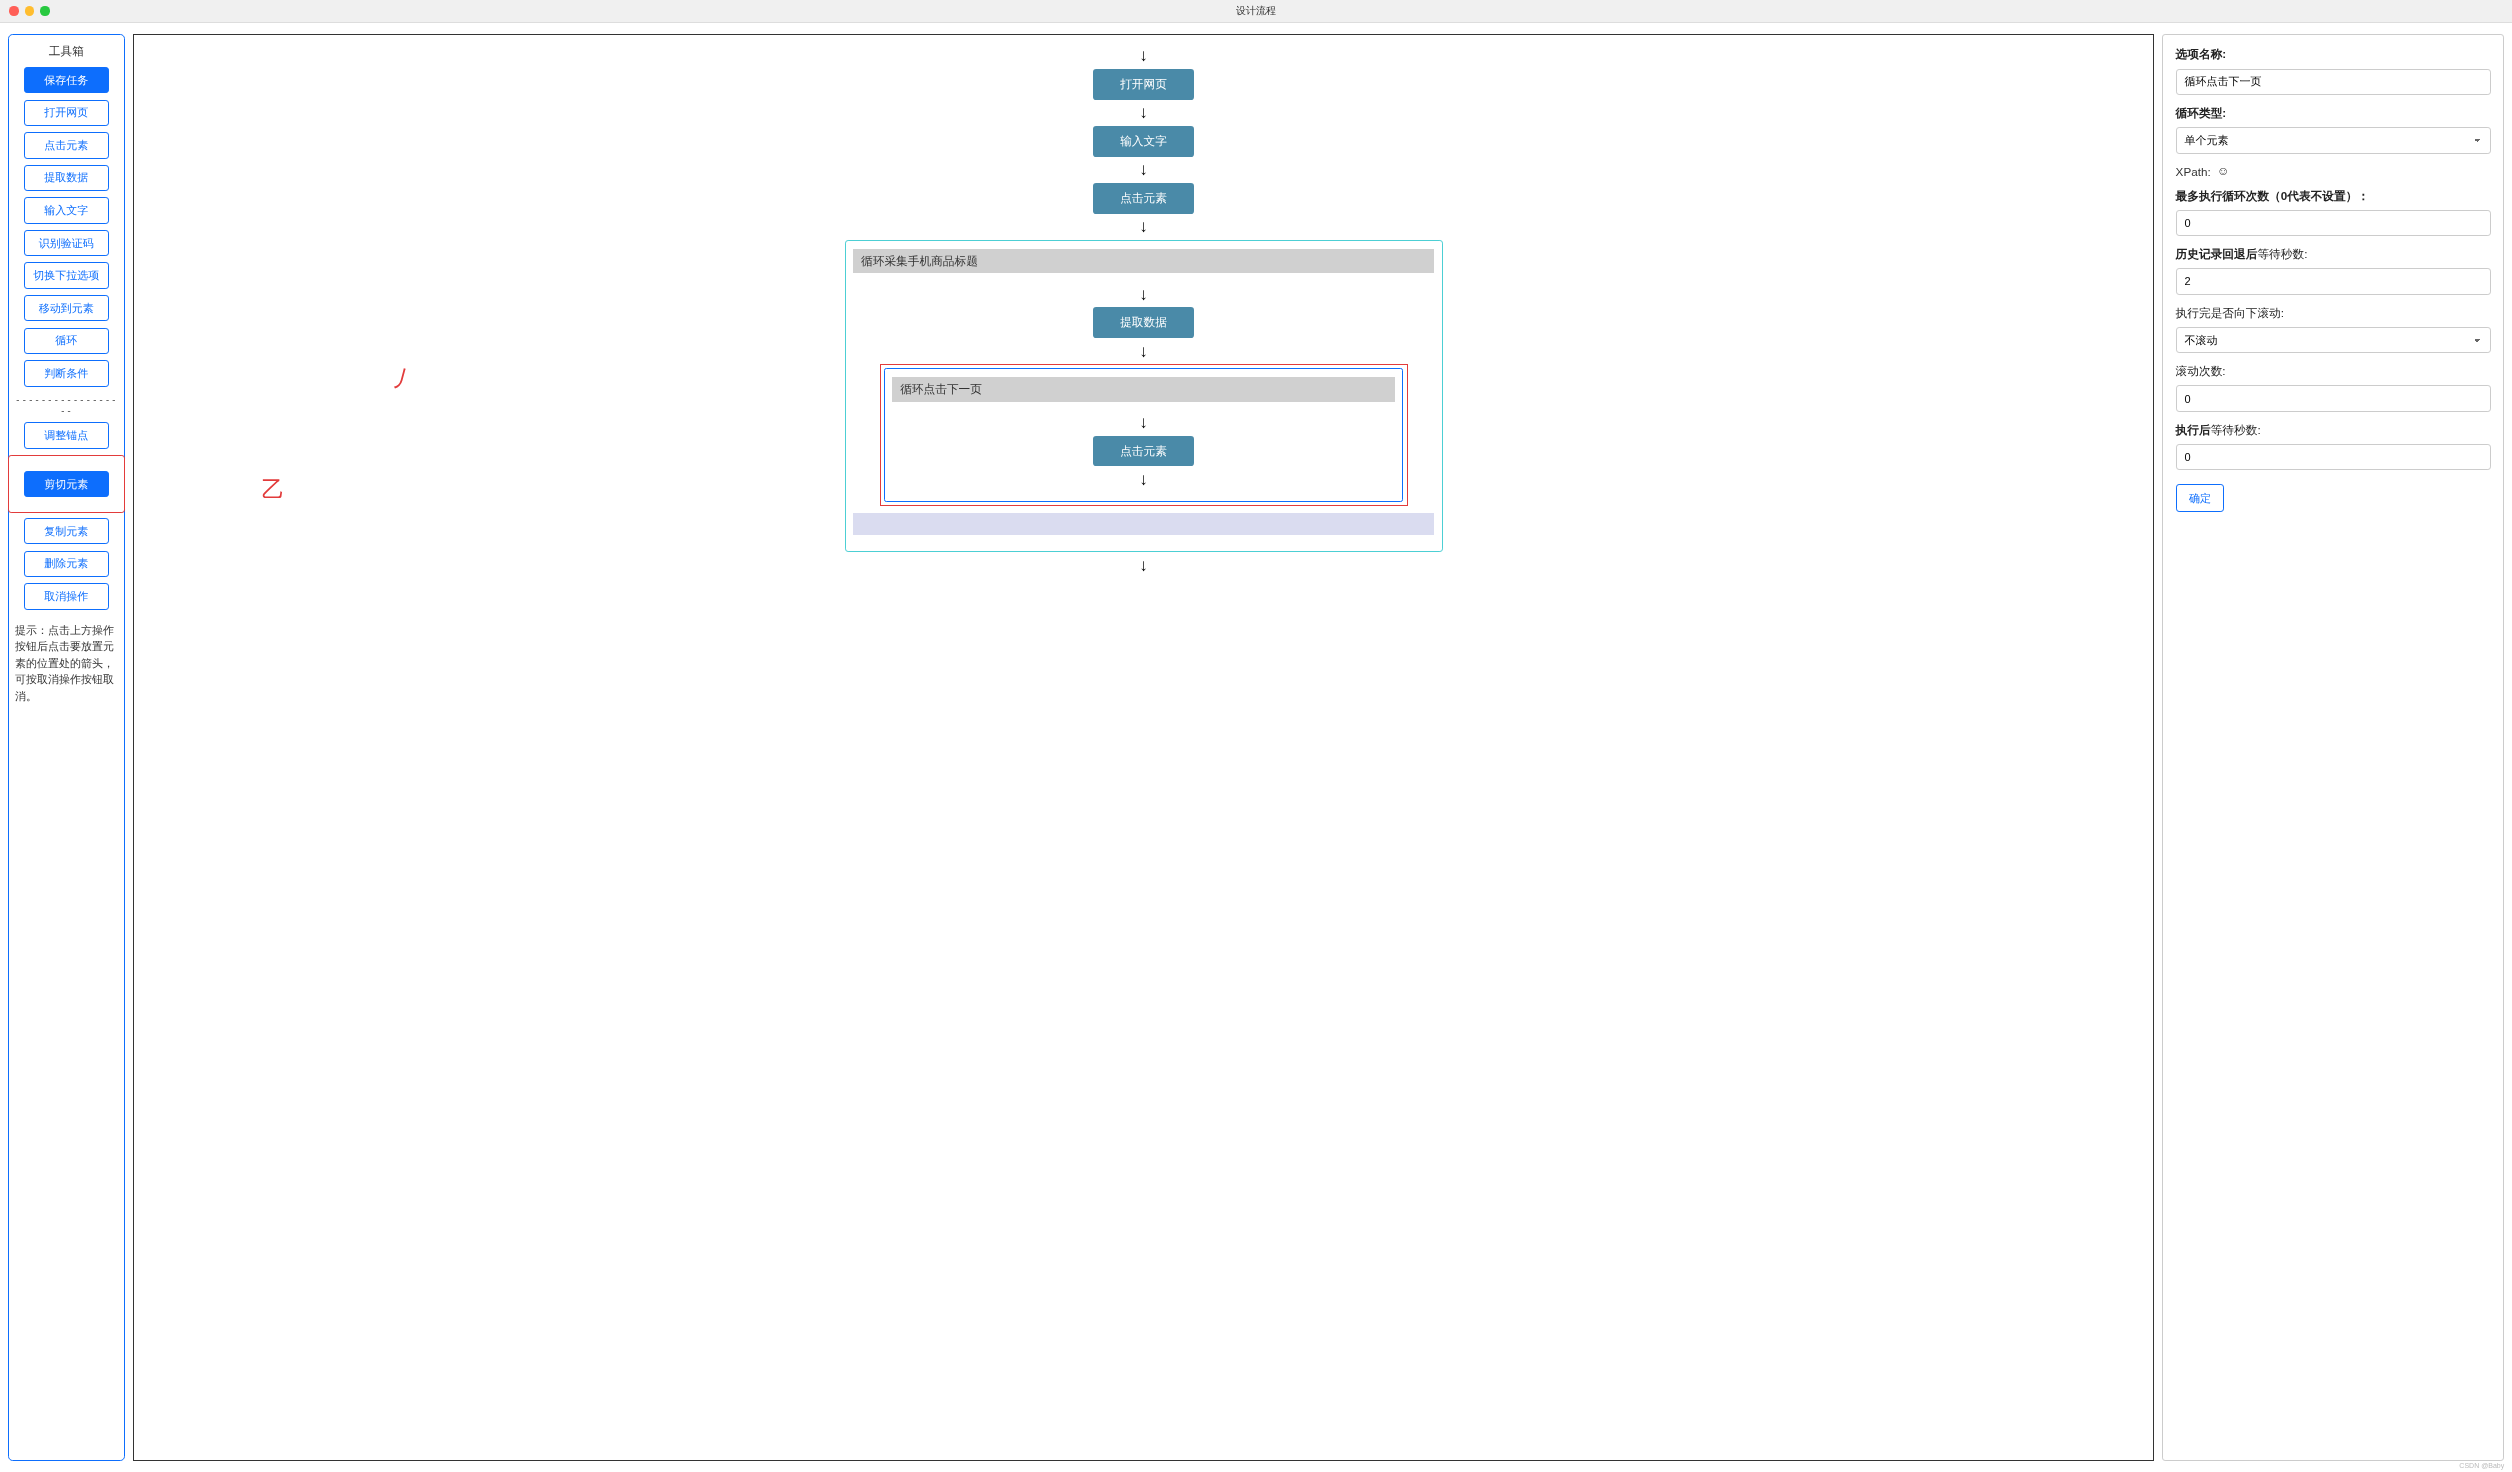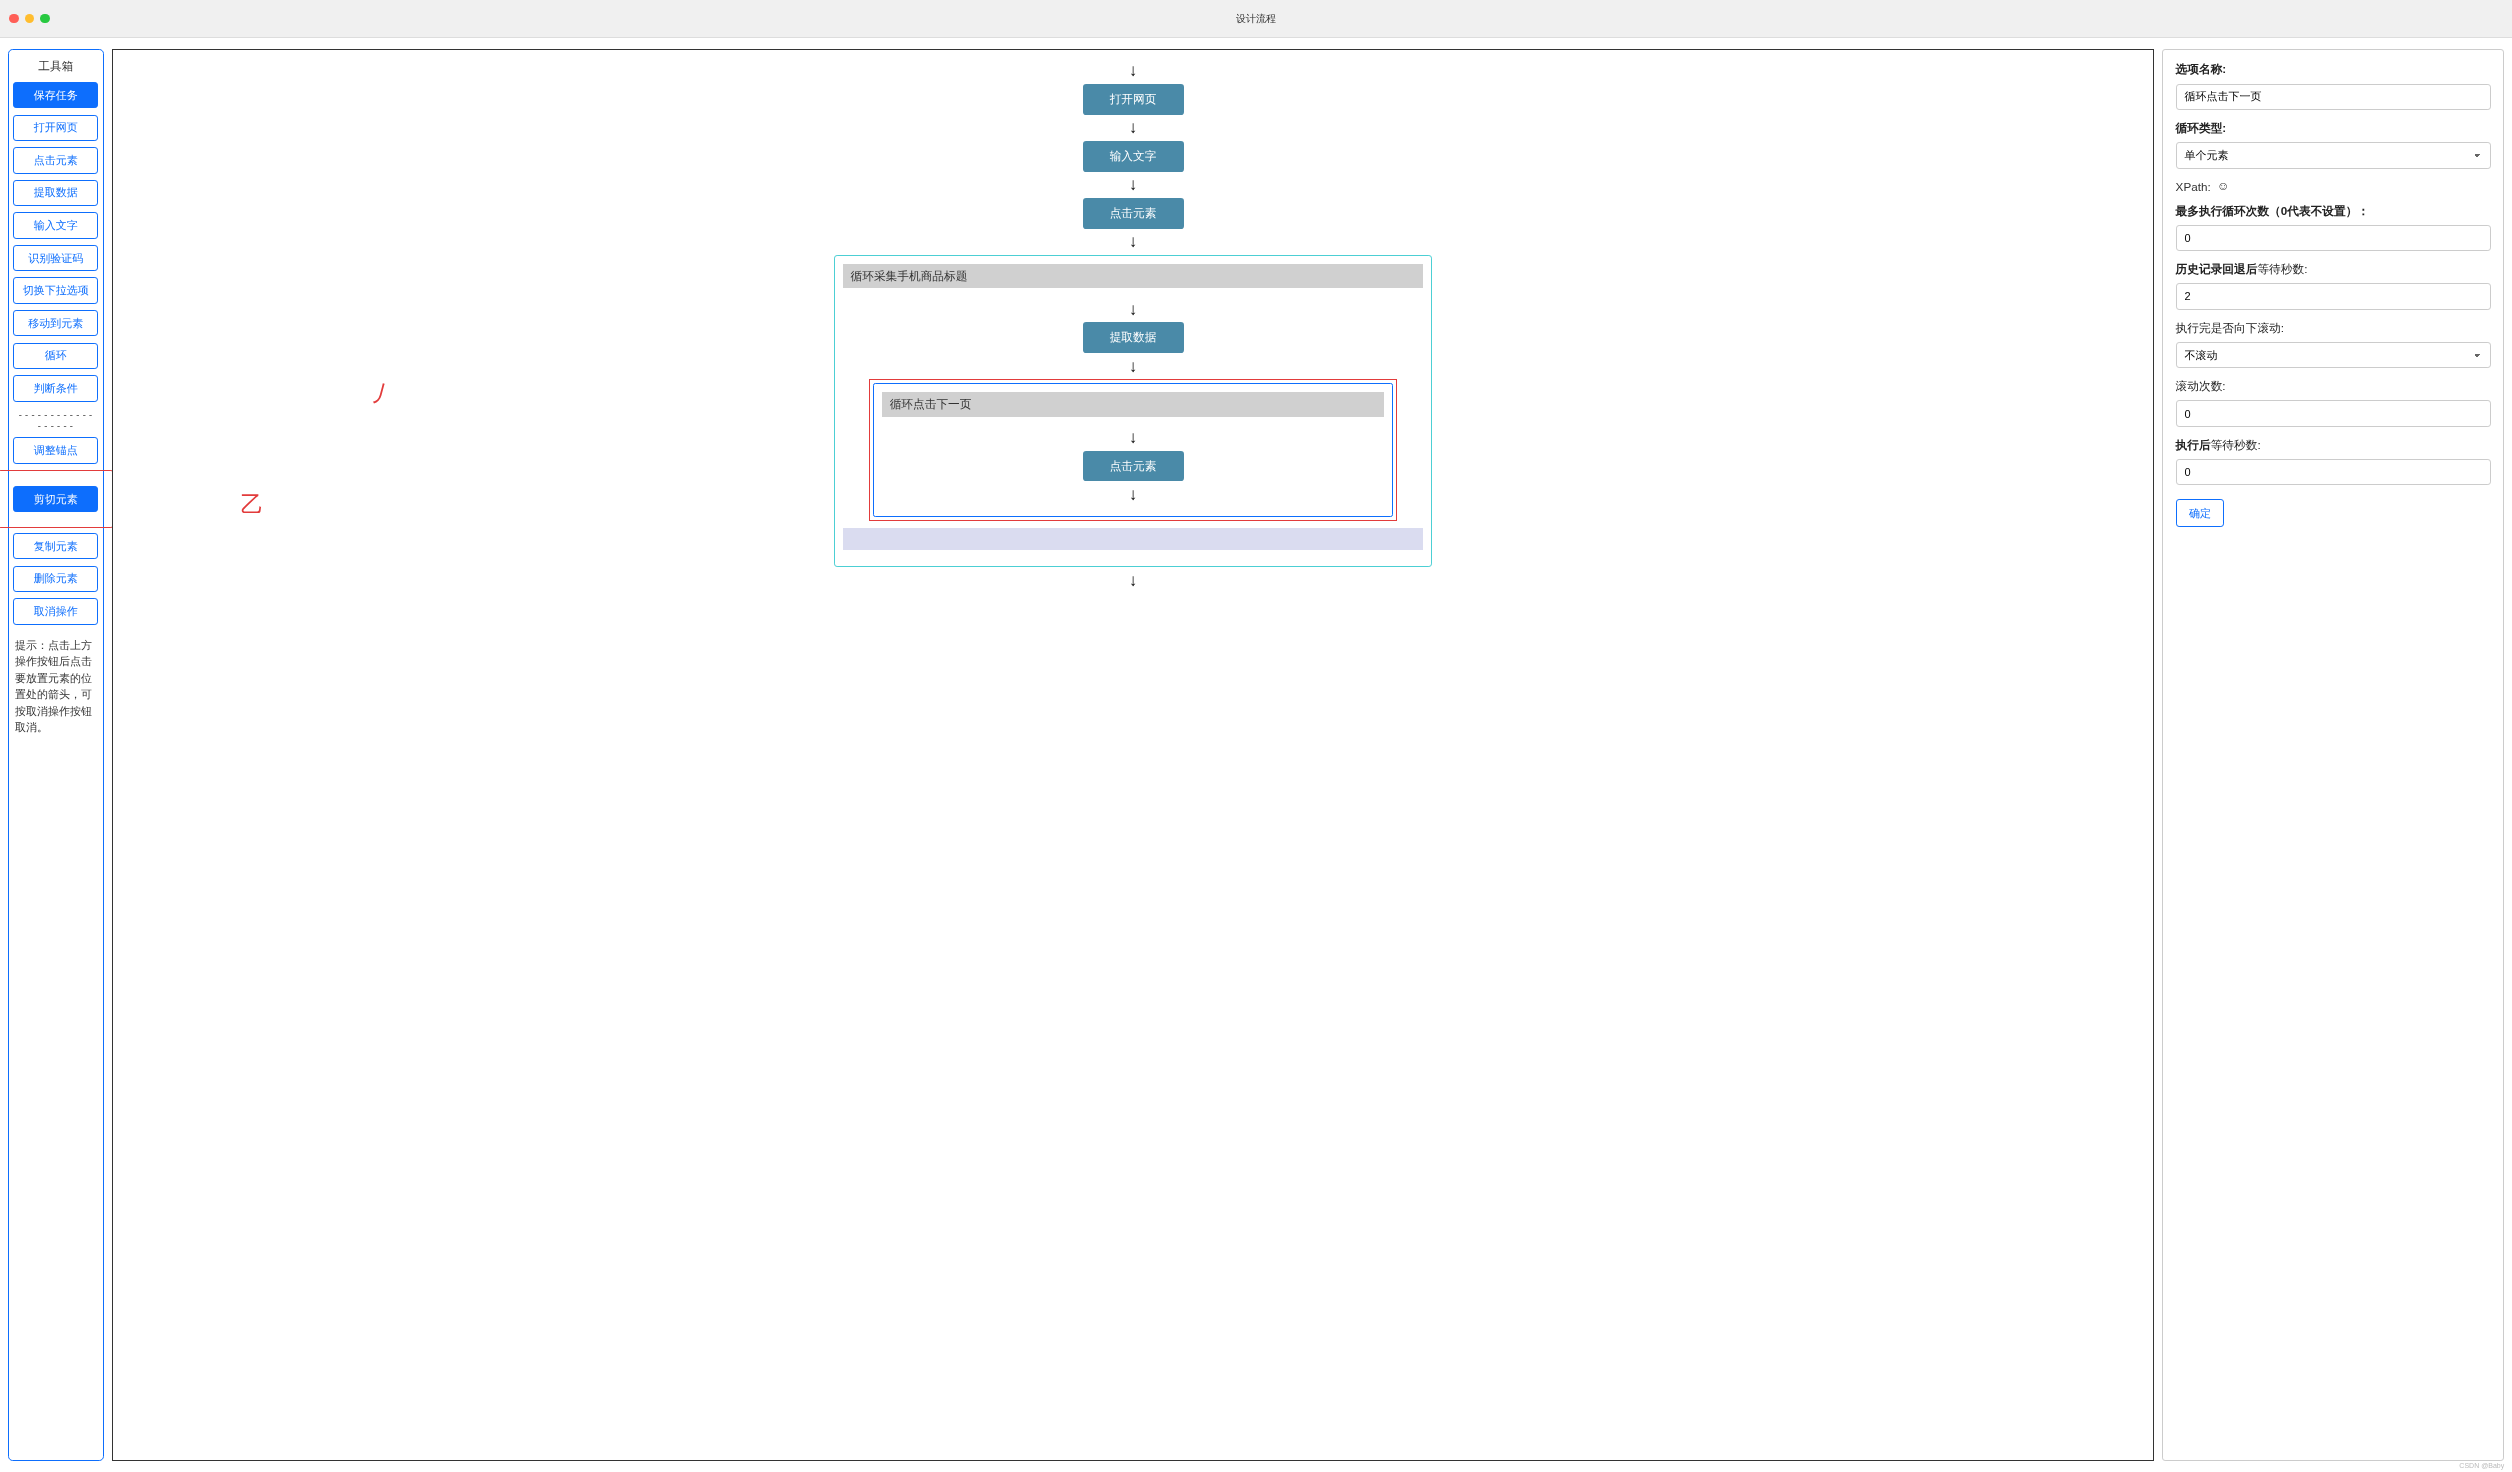--- a/index.html
+++ b/index.html
@@ -14,21 +14,21 @@
       color: #333;
     }
     .window {
       background: #fff;
       width: 100%;
       height: 100vh;
       display: flex;
       flex-direction: column;
     }
     .titlebar {
-      height: 38px;
+      height: 23px;
       background: #f0f0f0;
       display: flex;
       align-items: center;
       padding: 0 9.3px;
       position: relative;
       border-bottom: 0.8px solid #ddd;
     }
     .traffic-lights {
       display: flex;
       gap: 6.2px;
@@ -51,21 +51,21 @@
     .content {
       flex: 1;
       display: flex;
       gap: 7.8px;
       padding: 11px 7.8px;
       overflow: hidden;
     }
 
     
     .sidebar {
-      width: 96px;
+      width: 117px;
       border: 1.6px solid #0d6efd;
       border-radius: 4.7px;
       padding: 6.2px;
       display: flex;
       flex-direction: column;
       align-items: center;
     }
     .sidebar-title {
       font-size: 11.7px;
       font-weight: 500;

